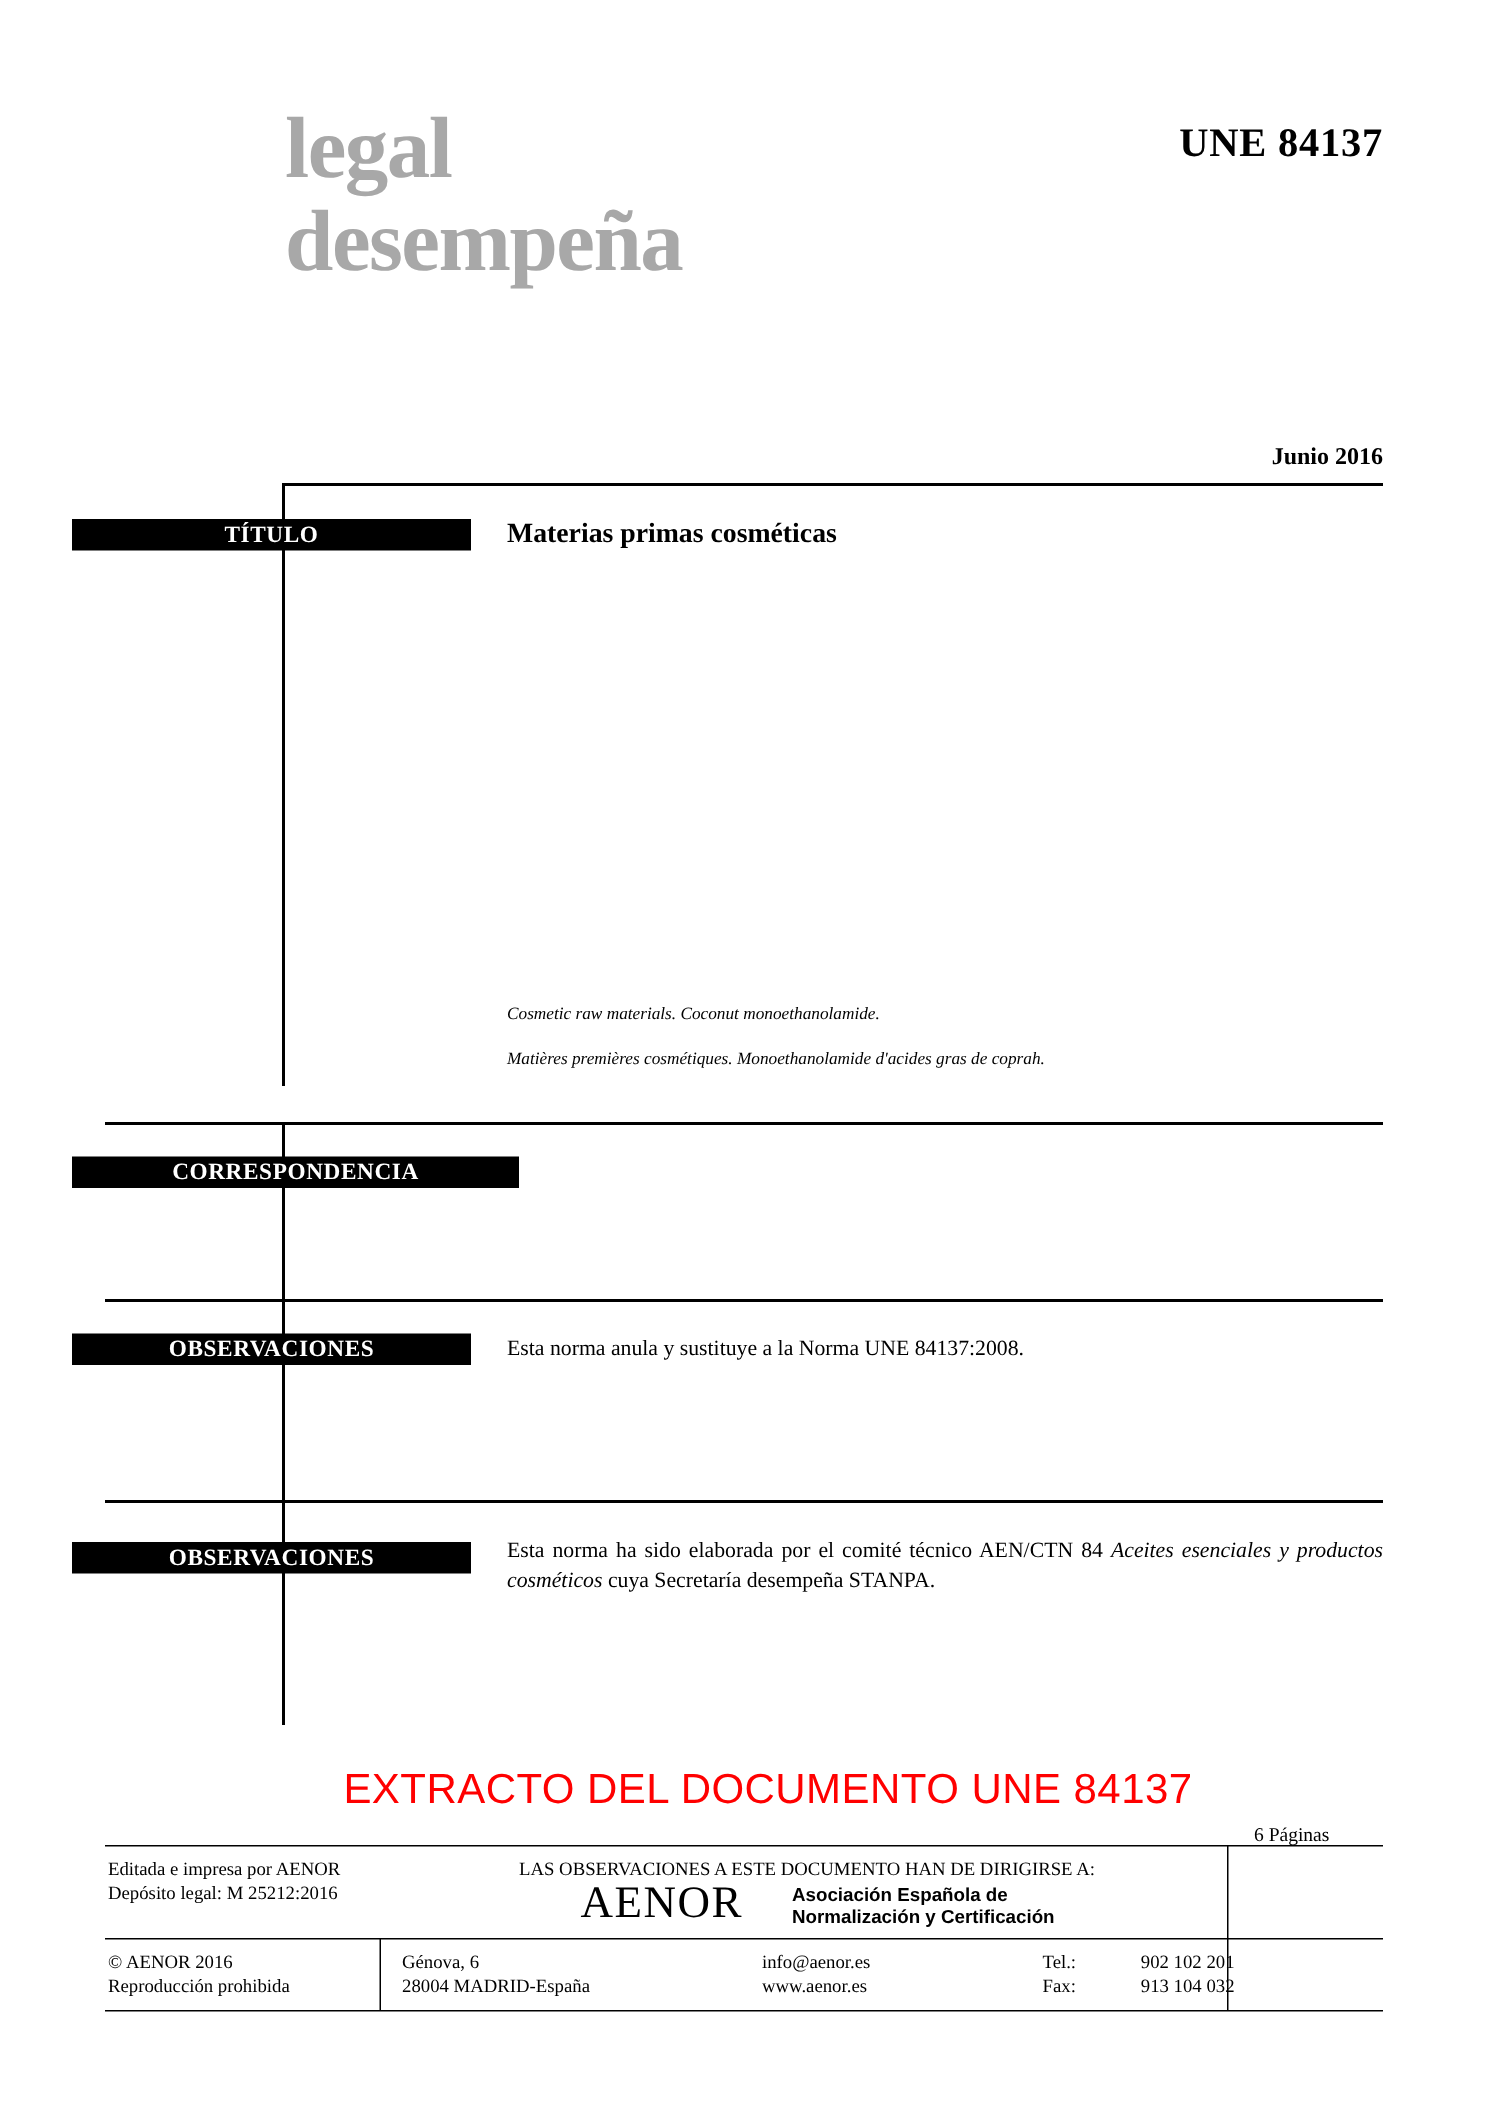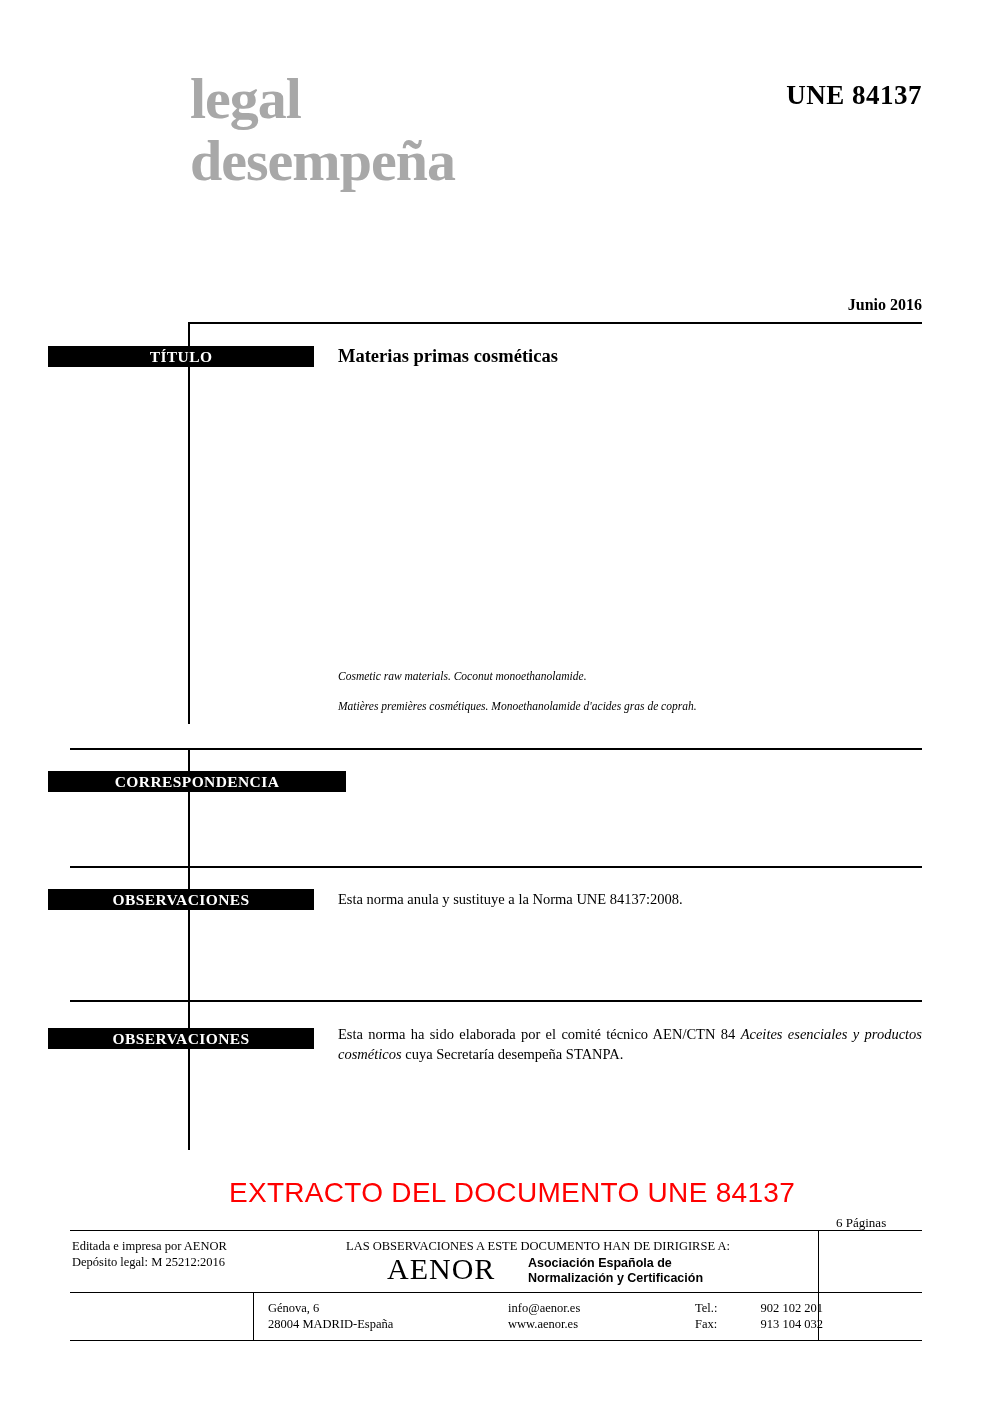--- a/index.html
+++ b/index.html
@@ -239,20 +239,24 @@
   <div class="footer-rule-bottom"></div>
 
   <div class="fvrule" style="left:253px; top:1292px; height:48px;"></div>
   <div class="fvrule" style="left:818px; top:1230px; height:110px;"></div>
 
   <div class="f-text" style="left:72px; top:1238px; width:180px;">
     <div>Editada e impresa por AENOR</div>
     <div>Depósito legal: M 25212:2016</div>
   </div>
 
+  <div class="f-text" style="left:72px; top:1300px; width:180px;">
+    <div>© AENOR 2016</div>
+    <div>Reproducción prohibida</div>
+  </div>
 
   <div class="f-text f-center" style="left:260px; top:1238px; width:556px;">LAS OBSERVACIONES A ESTE DOCUMENTO HAN DE DIRIGIRSE A:</div>
 
   <div class="aenor-logo">AENOR</div>
   <div class="aenor-tag">
     <div>Asociación Española de</div>
     <div>Normalización y Certificación</div>
   </div>
 
   <div class="f-text" style="left:268px; top:1300px; width:180px;">

